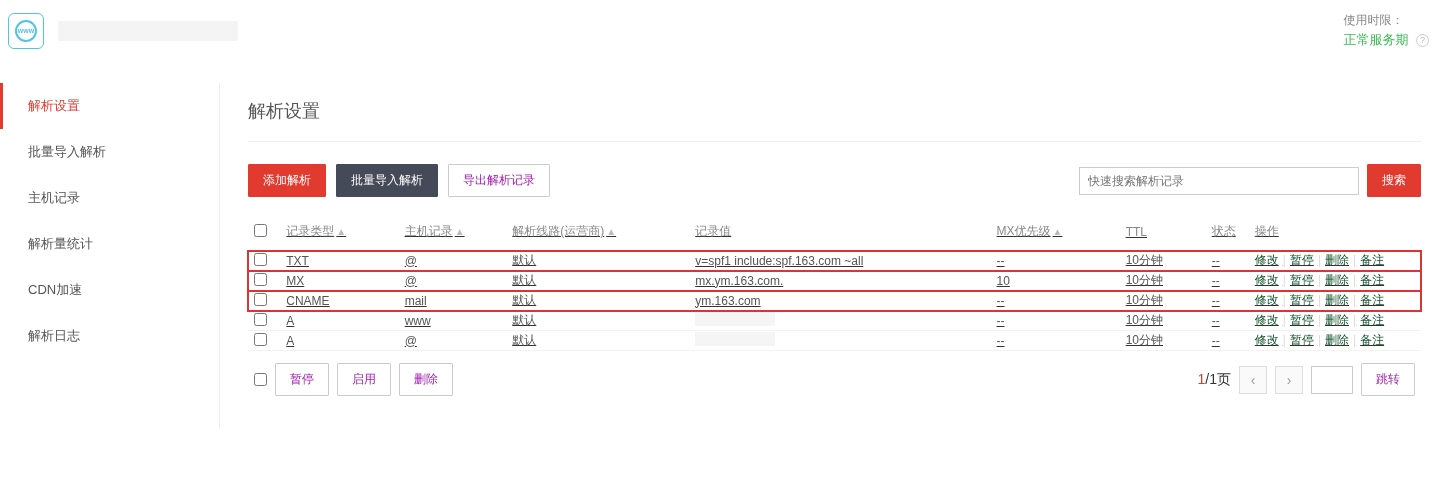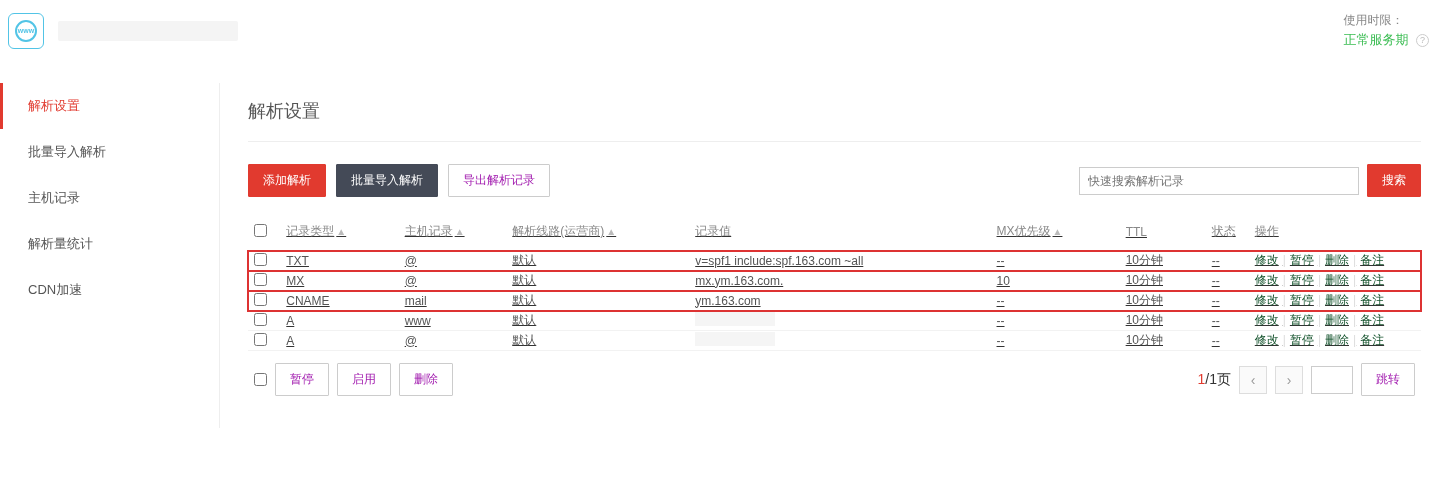--- a/index.html
+++ b/index.html
@@ -71,20 +71,21 @@
   </div>
 </div>
 
 <div class="main">
   <div class="sidebar" id="sidebar">
       <div class="sidebar-item active">解析设置</div>
       <div class="sidebar-item">批量导入解析</div>
       <div class="sidebar-item">主机记录</div>
       <div class="sidebar-item">解析量统计</div>
       <div class="sidebar-item">CDN加速</div>
+      <div class="sidebar-item">解析日志</div>
     </div>
 
   <div class="content">
     <h2 class="page-title">解析设置</h2>
 
     <div class="toolbar">
       <div class="toolbar-left">
         <button class="btn btn-red">添加解析</button>
         <button class="btn btn-dark">批量导入解析</button>
         <button class="btn">导出解析记录</button>

